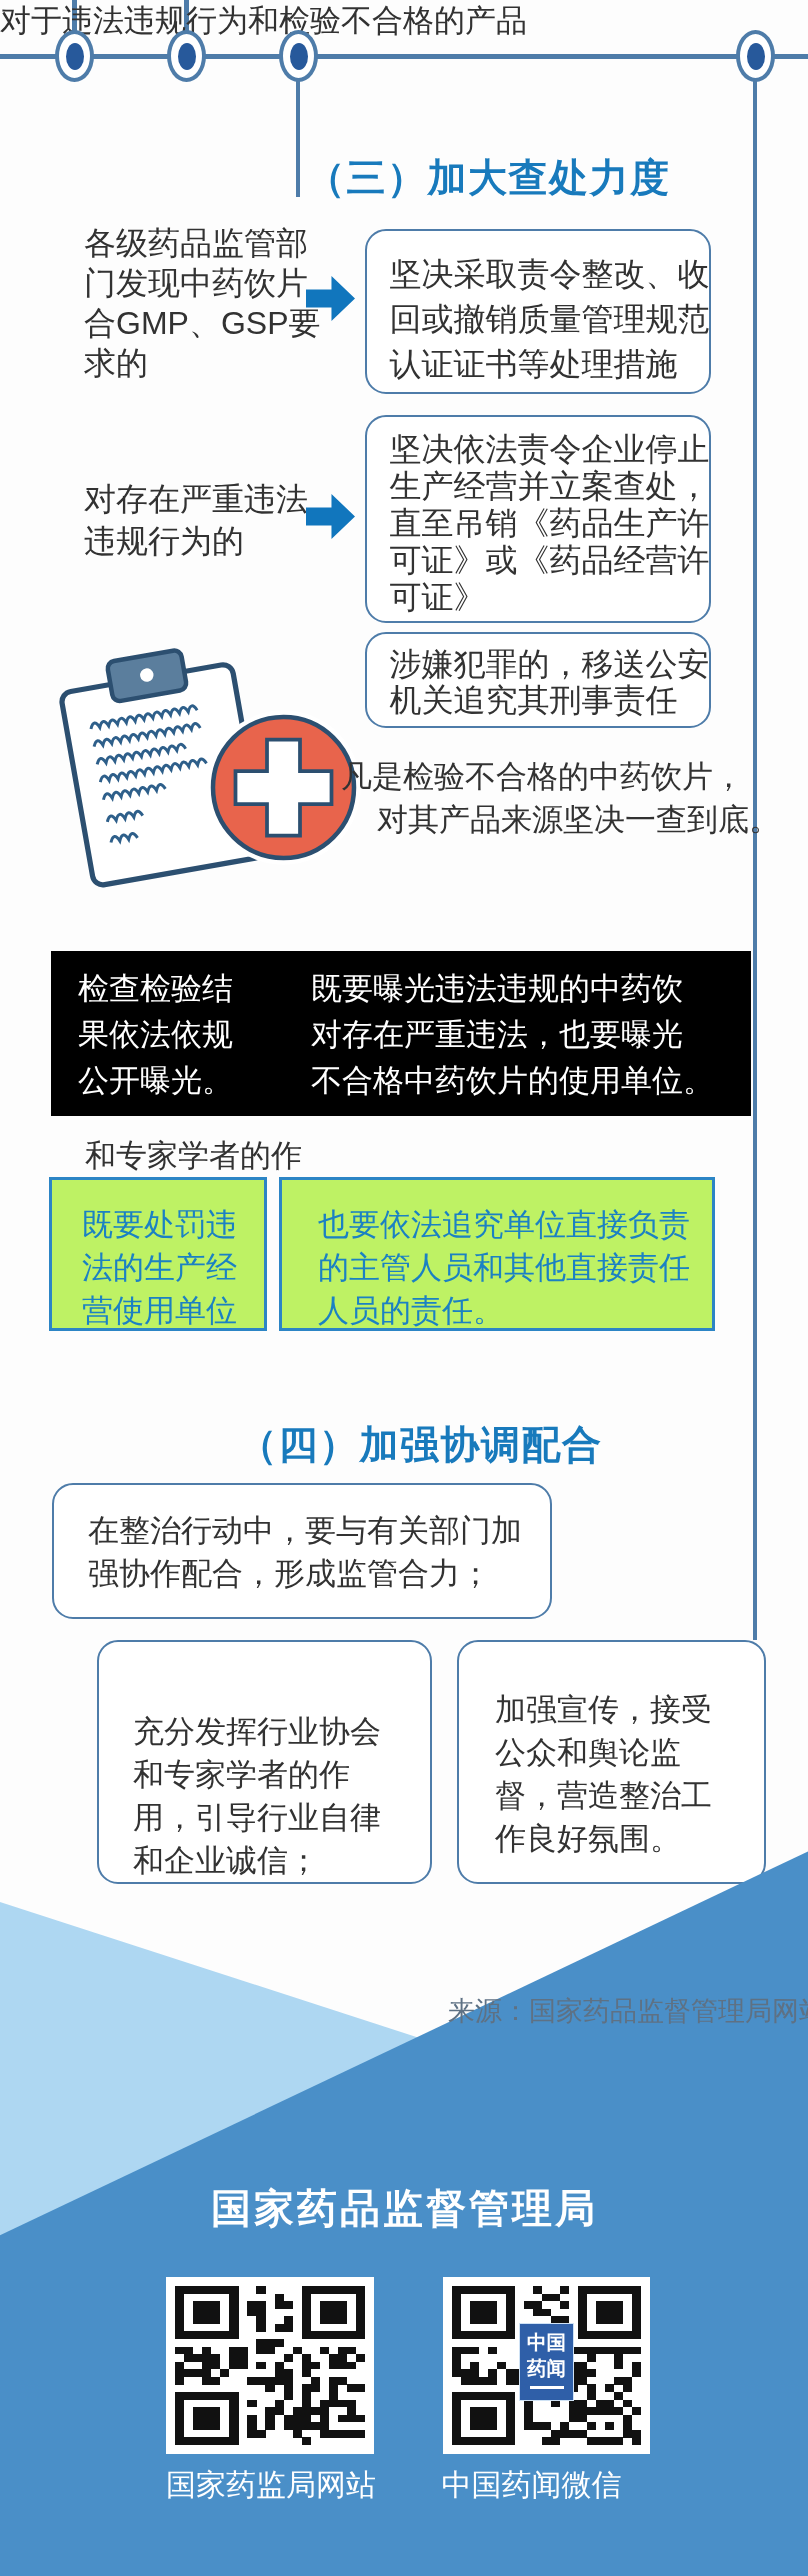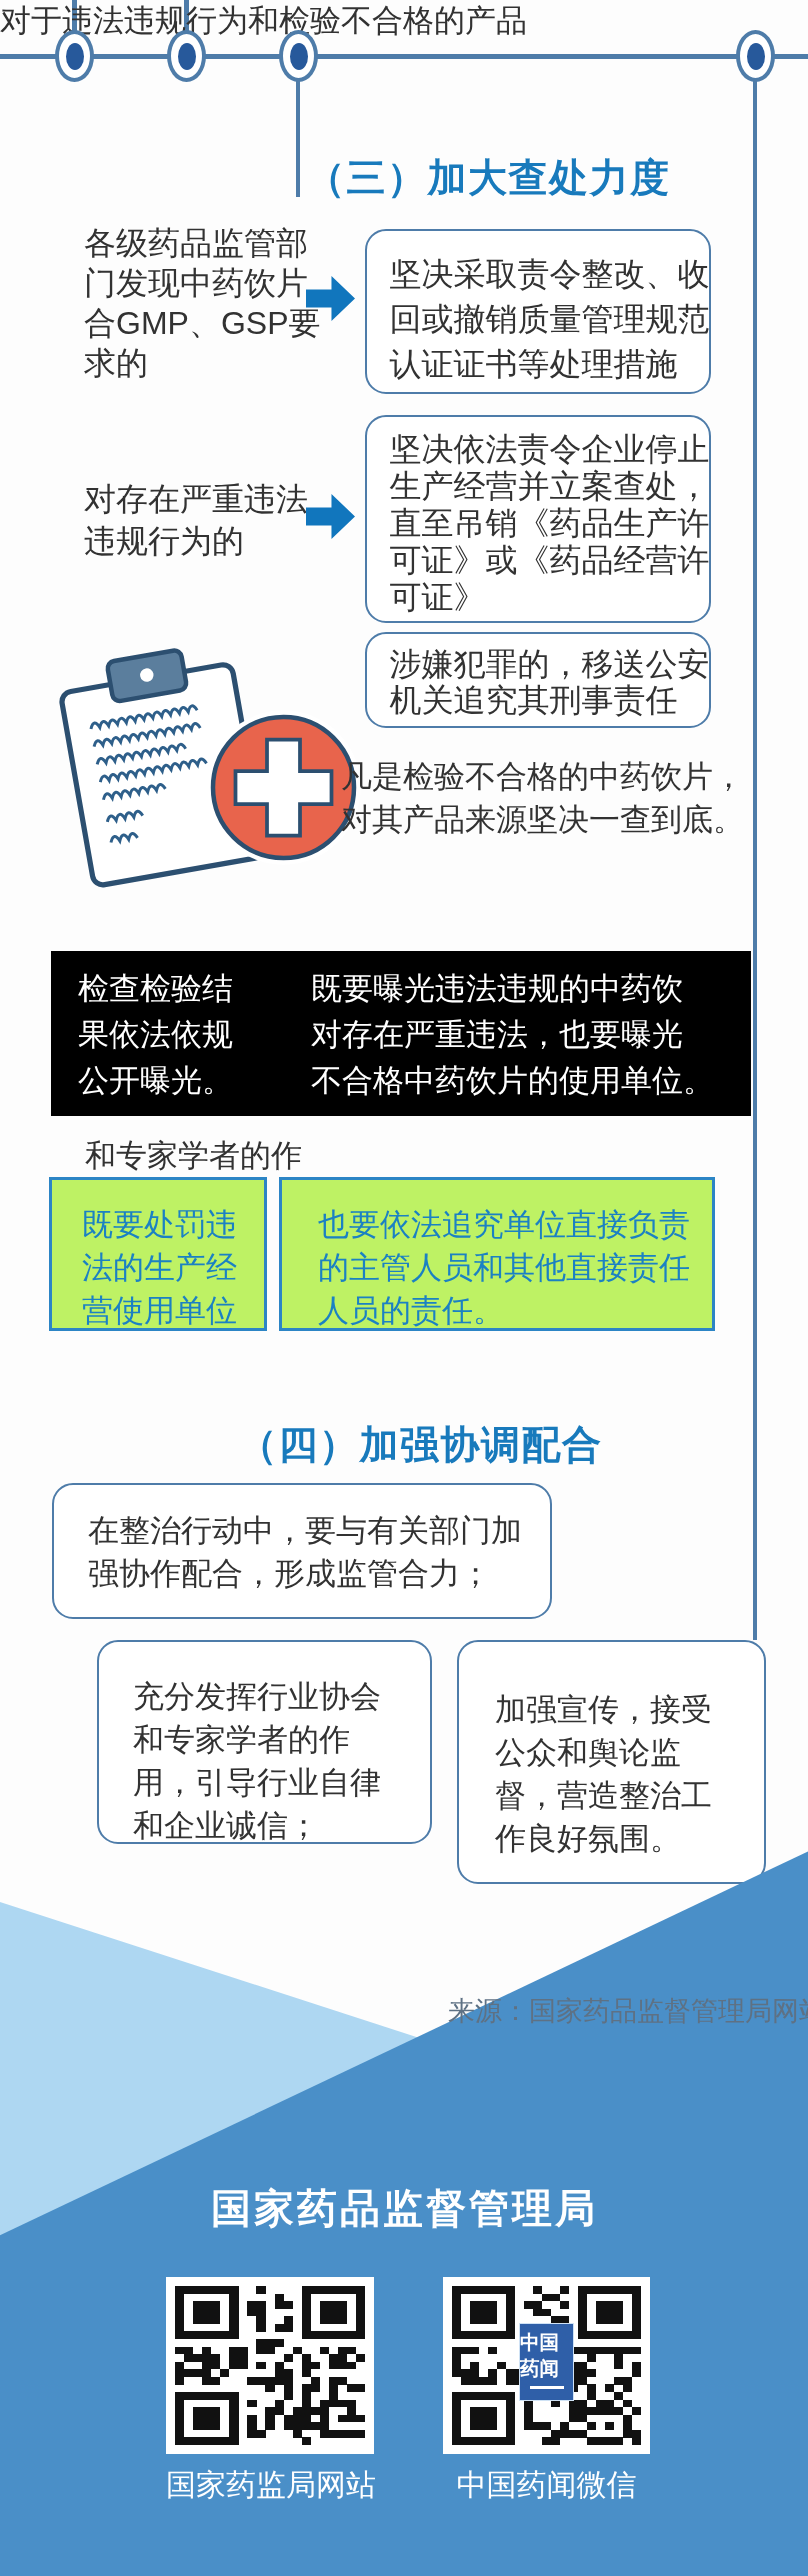--- a/index.html
+++ b/index.html
@@ -15,21 +15,21 @@
   .body-ln{font-size:32px;color:#323232;white-space:nowrap;}
   .rbox{border:2.2px solid #4e7ca9;border-radius:21px;background:#fff;box-sizing:border-box;}
   .arrow{background:#1176bd;clip-path:polygon(0 30%,52% 30%,52% 0,100% 50%,52% 100%,52% 70%,0 70%);}
   .bluebox{background:#000000;}
   .bluebox .ln{font-size:31px;color:#ffffff;white-space:nowrap;}
   .casebox{border:3px solid #2c85c5;background:#bef264;box-sizing:border-box;}
   .casebox .ln{font-size:31px;color:#1b81c3;white-space:nowrap;}
   .pair-ln{font-size:31px;color:#323232;white-space:nowrap;}
   .qr-tile{background:#fff;padding:9px;box-sizing:border-box;}
   .qr-label{font-size:30px;color:#ffffff;text-align:center;white-space:nowrap;}
-  .logo{background:#2f5fa8;border:1.5px solid #cfe2f5;color:#fff;
+  .logo{background:#2f5fa8;border:1.5px solid #cfe2f5;color:#fff;text-align:center;
         font-weight:bold;font-size:19.5px;line-height:25.5px;padding-top:6px;box-sizing:border-box;}
   .logo .bar{width:34px;height:3.7px;background:#ffffff;margin:4.5px auto 0 auto;}
 </style>
 </head>
 <body>
 
 <div class="abs slate-line" style="left:0;top:54px;width:809px;height:4.5px;z-index:1;"></div>
 <div class="abs slate-line" style="left:72px;top:0;width:4.5px;height:33px;"></div>
 <div class="abs slate-line" style="left:184px;top:0;width:4.5px;height:33px;"></div>
 <div class="abs slate-line" style="left:296px;top:79px;width:3.7px;height:118px;"></div>
@@ -97,21 +97,21 @@
   </g>
 </svg>
 <svg class="abs" style="left:201px;top:705px;" width="165" height="165" viewBox="0 0 220 220">
   <circle cx="110" cy="110" r="103" fill="#ffffff"></circle>
   <circle cx="110" cy="110" r="94" fill="#e8644c" stroke="#2c4f70" stroke-width="6"></circle>
   <path transform="translate(110 110)" d="M -22 -64 h44 v42 h42 v44 h-42 v42 h-44 v-42 h-42 v-44 h42 Z" fill="#ffffff" stroke="#2c4f70" stroke-width="5"></path>
 </svg>
 
 <div class="abs" style="left:341px;top:755px;line-height:43px;">
   <div class="body-ln" style="font-size:31px;">凡是检验不合格的中药饮片，</div>
-  <div class="body-ln" style="font-size:31px;">对其产品来源坚决一查到底。</div>
+  <div class="body-ln" style="font-size:31px;margin-left:36px;">对其产品来源坚决一查到底。</div>
 </div>
 
 <div class="abs body-ln" style="font-size:31px;" style2="">对于违法违规行为和检验不合格的产品</div>
 <div class="abs bluebox" style="left:51px;top:951px;width:208px;height:150px;padding:15px 0 0 27px;line-height:46px;">
   <div class="ln">检查检验结</div>
   <div class="ln">果依法依规</div>
   <div class="ln">公开曝光。</div>
 </div>
 <div class="abs bluebox" style="left:277px;top:951px;width:440px;height:150px;padding:15px 0 0 34px;line-height:46px;">
   <div class="ln">既要曝光违法违规的中药饮</div>
@@ -131,21 +131,21 @@
   <div class="ln">人员的责任。</div>
 </div>
 
 <div class="abs sec-title" style="left:238px;top:1418px;">（四）加强协调配合</div>
 
 <div class="abs rbox" style="left:52px;top:1483px;width:500px;height:136px;padding:24px 0 0 34px;line-height:43px;">
   <div class="pair-ln">在整治行动中，要与有关部门加</div>
   <div class="pair-ln">强协作配合，形成监管合力；</div>
 </div>
 
-<div class="abs rbox" style="left:97px;top:1640px;width:335px;height:204px;padding:33px 0 0 34px;line-height:43px;">
+<div class="abs rbox" style="left:97px;top:1640px;width:335px;height:244px;padding:68px 0 0 34px;line-height:43px;">
   <div class="pair-ln">充分发挥行业协会</div>
   <div class="pair-ln">和专家学者的作</div>
   <div class="pair-ln">用，引导行业自律</div>
   <div class="pair-ln">和企业诚信；</div>
 </div>
 <div class="abs rbox" style="left:457px;top:1640px;width:309px;height:244px;padding:46px 0 0 36px;line-height:43px;">
   <div class="pair-ln">加强宣传，接受</div>
   <div class="pair-ln">公众和舆论监</div>
   <div class="pair-ln">督，营造整治工</div>
   <div class="pair-ln">作良好氛围。</div>
@@ -612,14 +612,14 @@
       <rect x="6" y="20" width="1.02" height="1.02" fill="#111"></rect>
     </svg>
   <div class="abs logo" style="left:76px;top:46px;width:55px;height:78px;">
     <div>中国</div>
     <div>药闻</div>
     <div class="bar"></div>
   </div>
 </div>
 
 <div class="abs qr-label" style="left:166px;top:2465px;width:208px;z-index:3;">国家药监局网站</div>
-<div class="abs qr-label" style="left:443px;top:2465px;width:207px;z-index:3;font-family:Liberation Mono, monospace;">中国药闻微信</div>
+<div class="abs qr-label" style="left:428px;top:2465px;width:207px;z-index:3;font-family:Liberation Mono, monospace;">中国药闻微信</div>
 
 
 </body></html>

